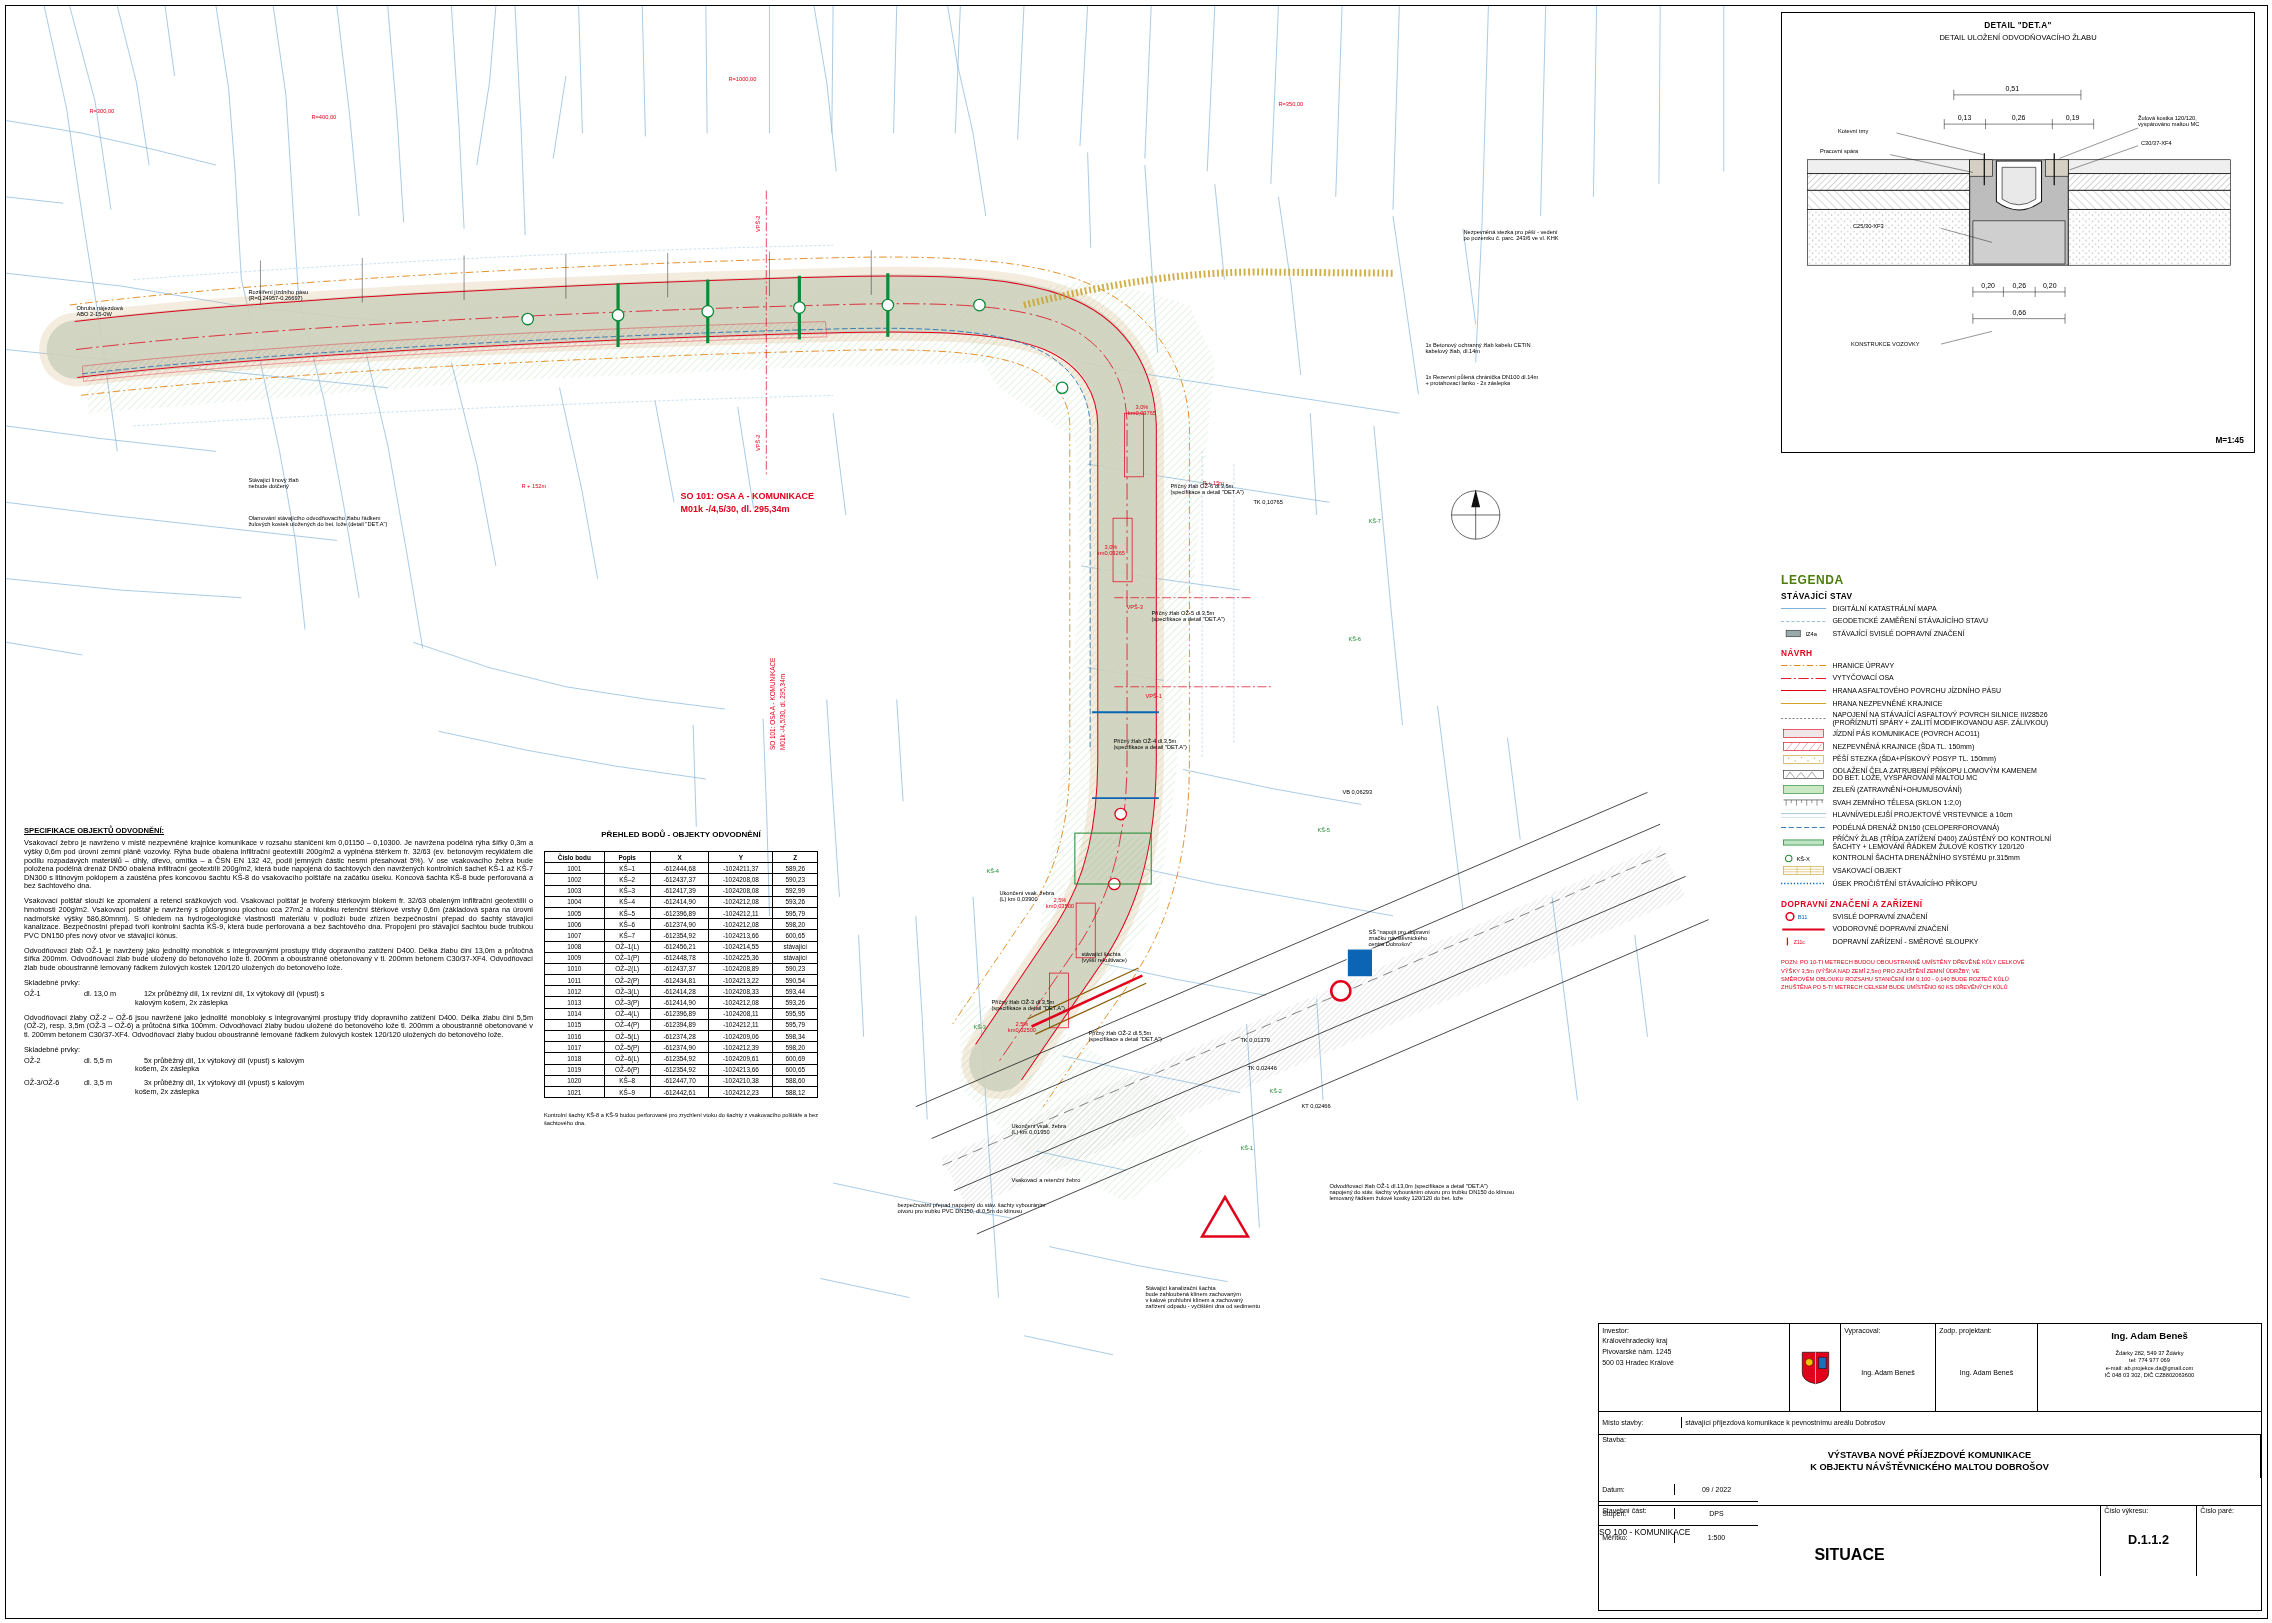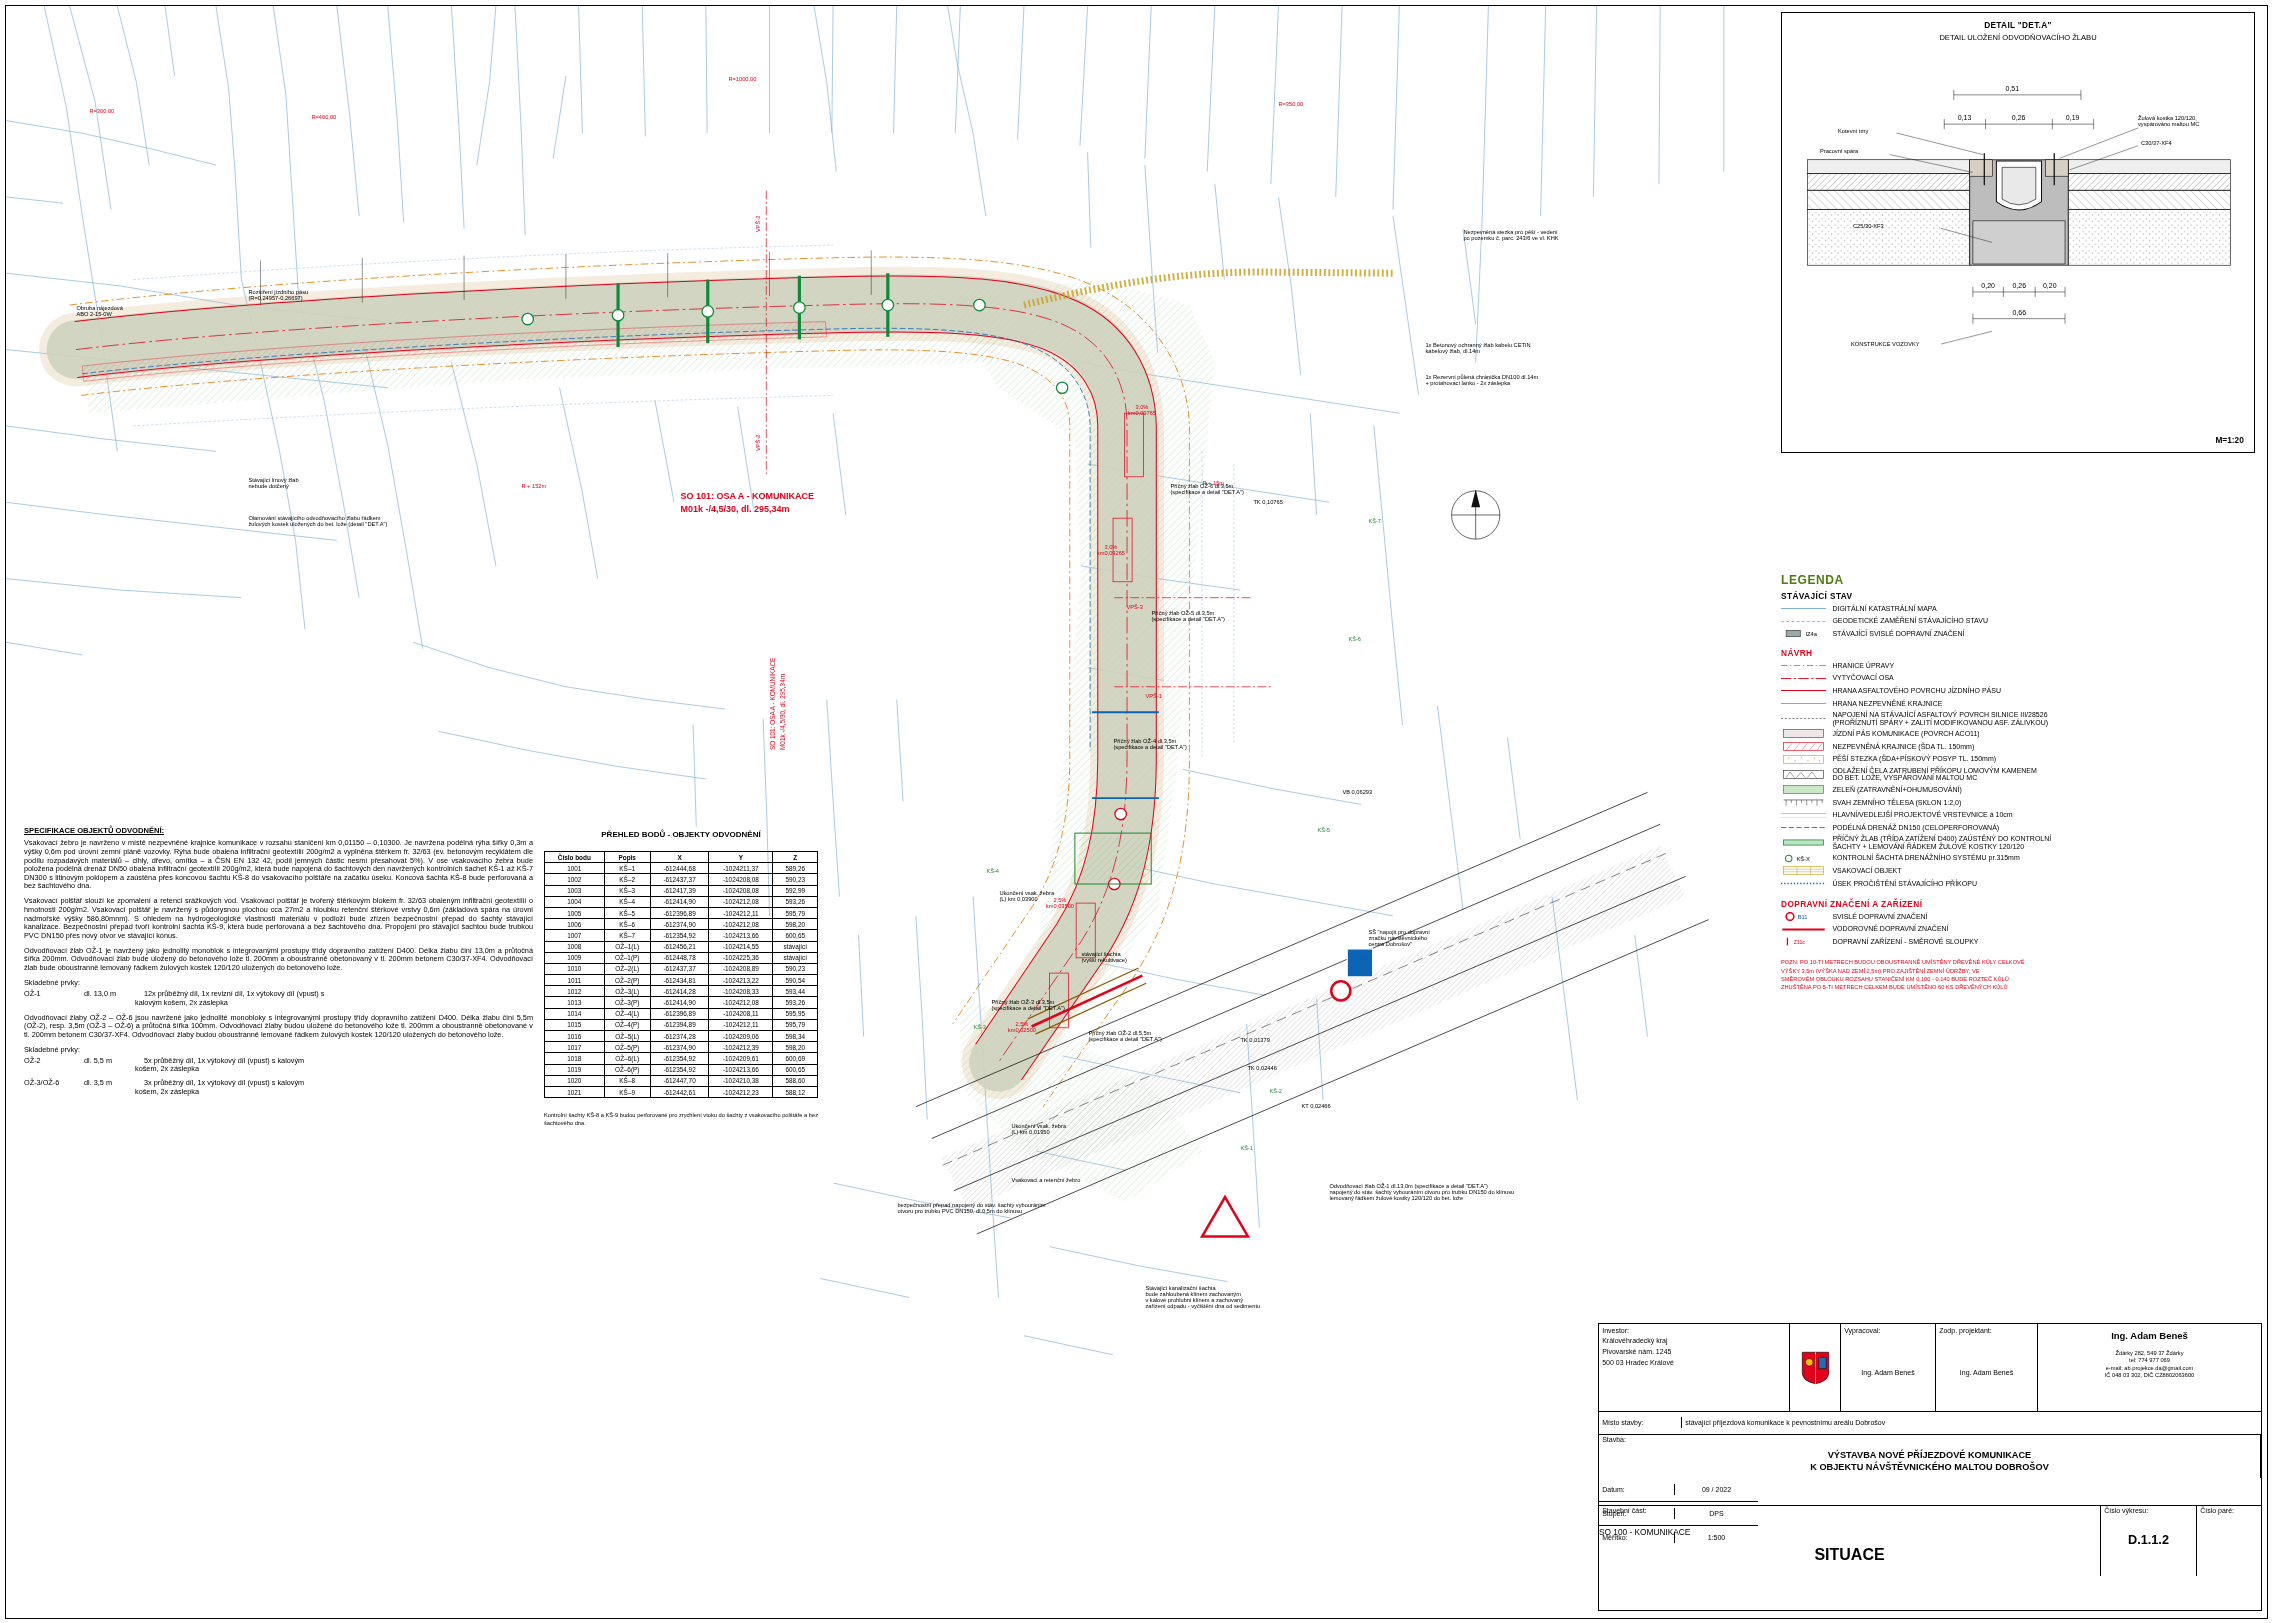--- a/index.html
+++ b/index.html
@@ -478,21 +478,21 @@
       <line x1="250" y1="450" x2="330" y2="430" stroke="#111" stroke-width="0.7"></line>
     </svg>
 
     <div class="abs tiny" style="left:56px;top:115px;">Kotevní trny</div>
     <div class="abs tiny" style="left:38px;top:135px;">Pracovní spára</div>
     <div class="abs tiny" style="left:356px;top:102px;white-space:pre-line;">Žulová kostka 120/120,
 vyspárováno maltou MC</div>
     <div class="abs tiny" style="left:359px;top:127px;">C30/37-XF4</div>
     <div class="abs tiny" style="left:71px;top:210px;">C25/30-XF3</div>
     <div class="abs tiny" style="left:69px;top:328px;">KONSTRUKCE VOZOVKY</div>
-    <div class="scale">M=1:20</div>
+    <div class="scale">M=1:45</div>
   </div>
 
   <div id="legend">
     <div class="lh">LEGENDA</div>
     <div class="sect" style="margin-top:3.8px;">STÁVAJÍCÍ STAV</div>
 
     <div class="lrow">
       <div class="lsym">
         <svg width="45" height="9" viewBox="0 0 70 14">
             <line x1="0" y1="7" x2="70" y2="7" stroke="#6fa8d4" stroke-width="1.4"></line>

